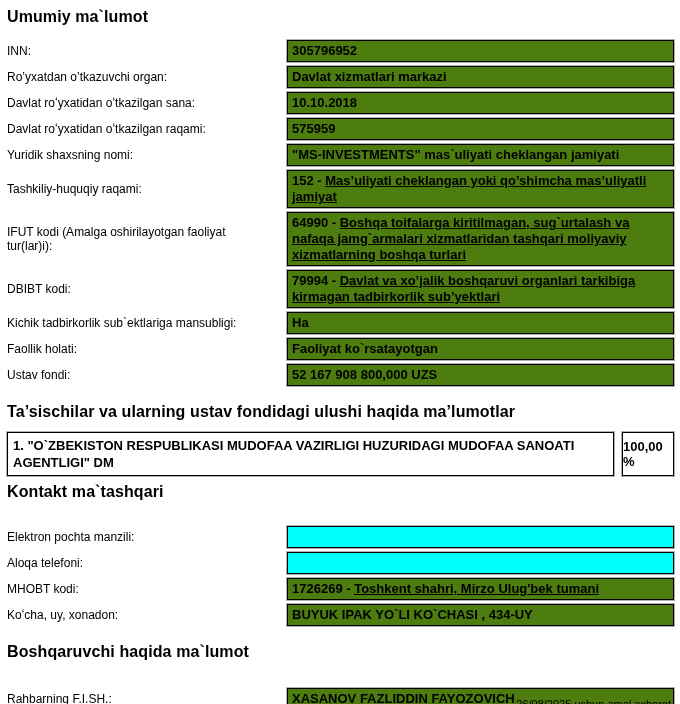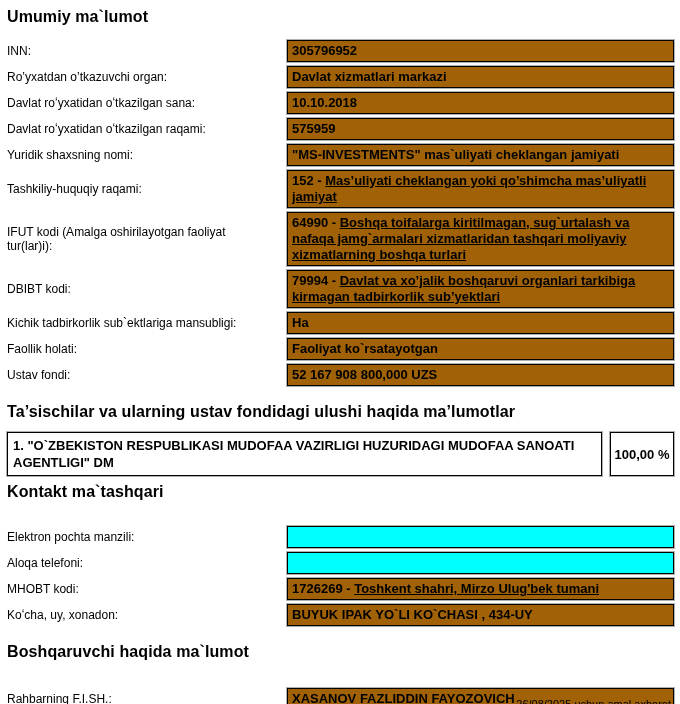--- a/index.html
+++ b/index.html
@@ -26,21 +26,21 @@
   }
   .label {
     flex: none;
     width: 280px;
     font-size: 12px;
     padding-right: 24px;
     line-height: 14px;
   }
   .box {
     flex: 1;
-    background: #a16207;
+    background: #4d7c0f;
     border: 1px solid #000;
     box-shadow: 0 0 0 1px #b0b0b0;
     font-size: 13px;
     font-weight: bold;
     line-height: 16px;
     padding: 2px 4px;
     min-height: 22px;
   }
   .box .lnk {
     text-decoration: underline;
@@ -58,21 +58,21 @@
     background: #fff;
     border: 1px solid #000;
     box-shadow: 0 0 0 1px #b0b0b0;
     font-size: 13px;
     font-weight: bold;
     line-height: 17px;
     padding: 4px 5px;
   }
   .share-box {
     flex: none;
-    width: 64px;
+    width: 52px;
     background: #fff;
     border: 1px solid #000;
     box-shadow: 0 0 0 1px #b0b0b0;
     font-size: 13px;
     font-weight: bold;
     display: flex;
     align-items: center;
     justify-content: center;
   }
   .footer {

